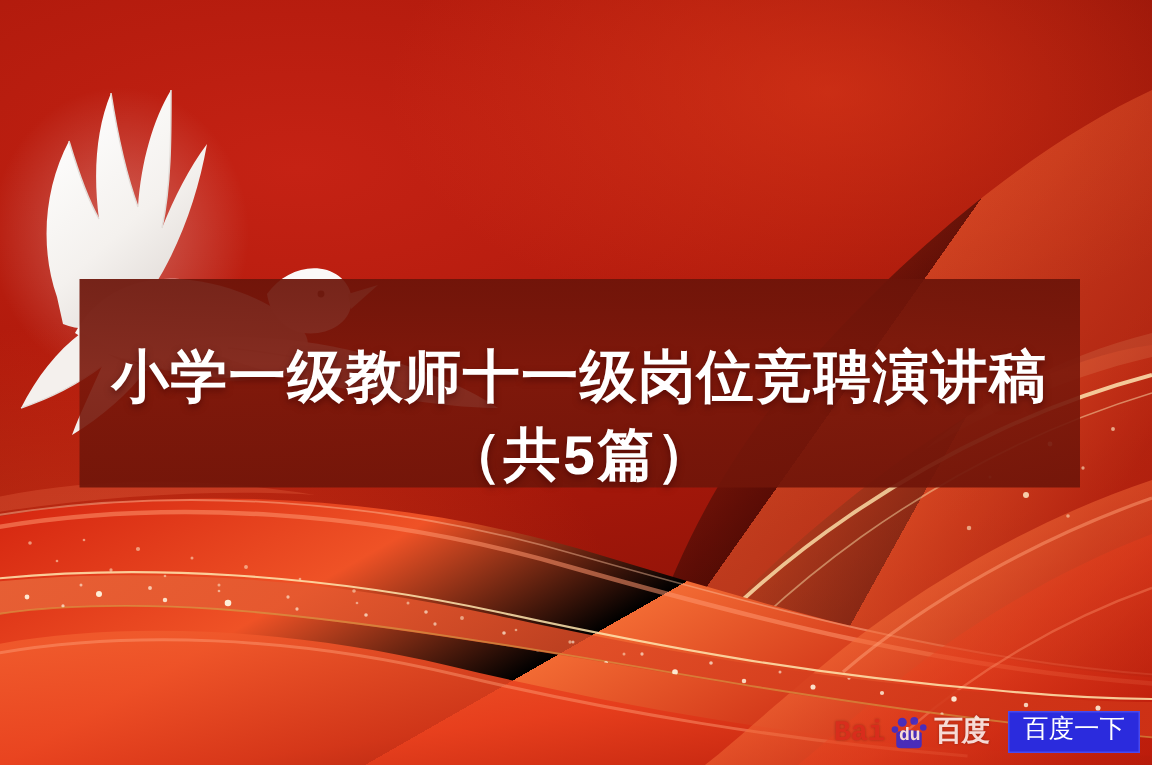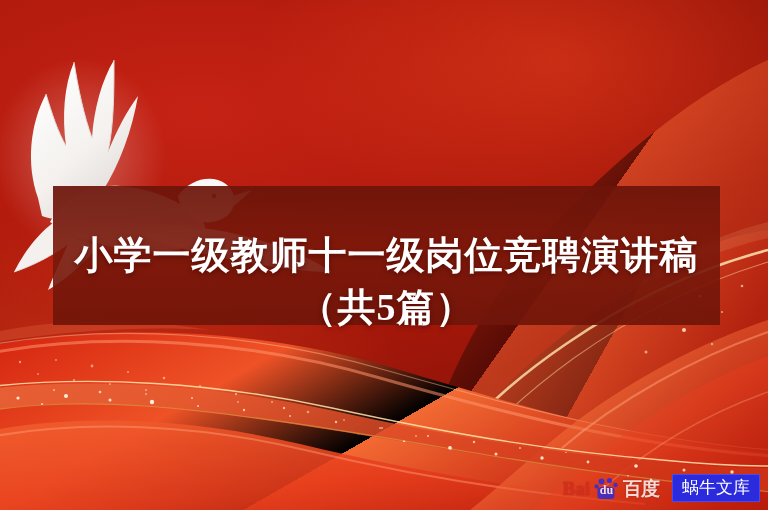--- a/index.html
+++ b/index.html
@@ -5,21 +5,21 @@
   html, body {
     margin: 0;
     padding: 0;
     background: #000;
   }
   #stage {
     position: relative;
     width: 768px;
     height: 510px;
     overflow: hidden;
-    font-family: Liberation Serif, serif;
+    font-family: Liberation Mono, monospace;
     background: #b2180c;
   }
 
   
   .layer {
     position: absolute;
     inset: 0;
     width: 100%;
     height: 100%;
     pointer-events: none;
@@ -374,16 +374,16 @@
           <circle cx="21.5" cy="8.0" r="2.2" fill="#2b2bdd"></circle>
           <circle cx="2.6" cy="9.4" r="2.2" fill="#2b2bdd"></circle>
           <path d="M3.5,12 C 3.5,9 20.5,9 20.5,12 L 20.5,19.5 C 20.5,21.2 19.2,22 17,22 L 7,22 C 4.8,22 3.5,21.2 3.5,19.5 Z" fill="#2b2bdd"></path>
         </svg>
         <span class="du">du</span>
       </span>
       <span class="hanzi">百度</span>
     </div>
 
 
-    <div id="search-button">蜗牛文库</div>
+    <div id="search-button">百度一下</div>
   </div>
 
 </div>
 
 </body></html>

